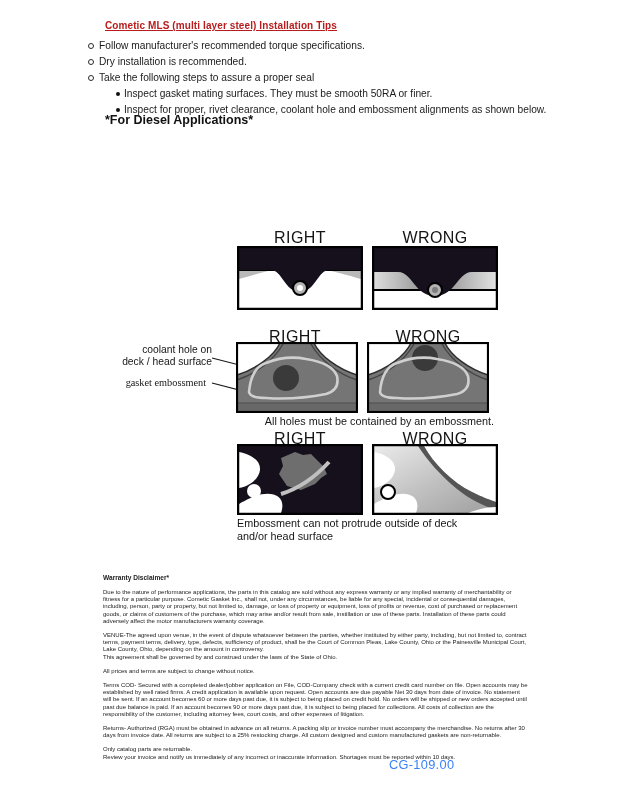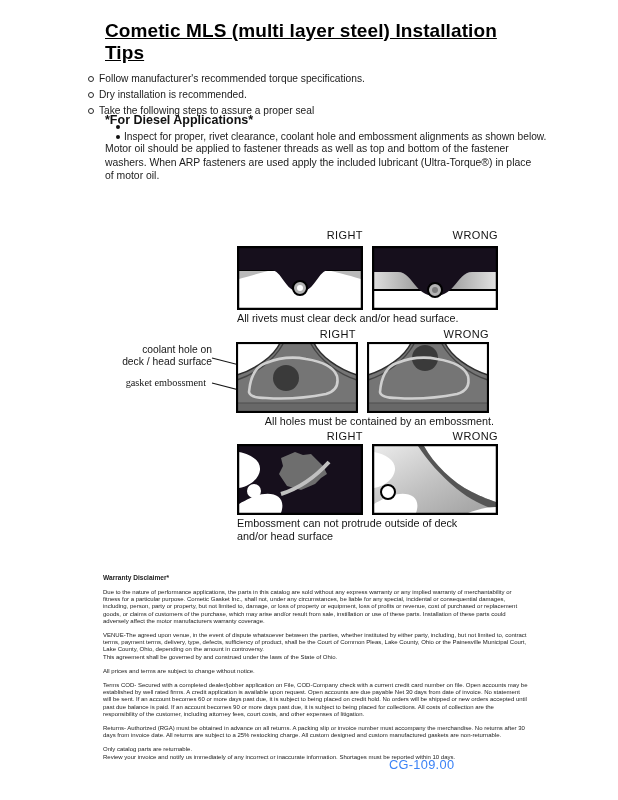--- a/index.html
+++ b/index.html
@@ -4,35 +4,35 @@
 <style>
   html,body { margin:0; padding:0; background:#ffffff; }
   .page {
     position:relative; width:618px; height:800px; background:#ffffff;
     font-family:"Liberation Sans","DejaVu Sans",sans-serif; color:#1c1c1c;
     overflow:hidden;
   }
   
   .tips { position:absolute; left:88px; top:20px; width:448px; }
   .title {
-    font-size:19px; font-weight:bold; color:#000000;
+    font-size:10px; font-weight:bold; color:#b91c1c;
     text-decoration:underline; margin:0 0 7px 17px; letter-spacing:.1px;
   }
   .bullet { display:flex; align-items:flex-start; font-size:10.2px; line-height:16px; white-space:nowrap; color:#1b1b1b; }
   .bullet.sub { margin-left:28px; }
   .o-dot { flex:0 0 auto; width:4px; height:4px; border:1px solid #2a2a2a; border-radius:50%; margin:5px 5px 0 0; }
   .f-dot { flex:0 0 auto; width:4px; height:4px; background:#111; border-radius:50%; margin:6px 4px 0 0; }
 
   
   .diesel { position:absolute; left:88px; top:113px; width:450px; }
   .subhead { font-size:12.5px; font-weight:bold; color:#111; margin:0 0 15px 17px; }
   .diesel p { font-size:10.4px; line-height:13.6px; margin:0 0 6px 17px; width:430px; color:#1b1b1b; }
 
   
-  .dg-header { position:absolute; width:126px; text-align:right; font-size:11px; color:#141414; letter-spacing:.4px; }
+  .dg-header { position:absolute; width:126px; text-align:center; font-size:16px; color:#141414; letter-spacing:.4px; }
   .panel { position:absolute; display:block; }
   .caption { position:absolute; font-size:10.8px; line-height:12.5px; color:#161616; }
   .lbl { position:absolute; font-size:10.3px; line-height:11.5px; color:#161616; text-align:right; width:117px; }
   .leaders { position:absolute; left:210px; top:352px; }
 
   
   .legal { position:absolute; left:103px; top:574px; width:426px; color:#222; }
   .legal h3 { font-size:6.6px; margin:0 0 8px 0; font-weight:bold; }
   .legal p { font-size:6px; line-height:7.2px; margin:0 0 7px 0; }
   .legal p.tight { margin-bottom:0; }
@@ -53,30 +53,30 @@
     <div class="bullet">
       <span class="o-dot"></span>
       <span>Dry installation is recommended.</span>
     </div>
     <div class="bullet">
       <span class="o-dot"></span>
       <span>Take the following steps to assure a proper seal</span>
     </div>
     <div class="bullet sub">
       <span class="f-dot"></span>
+      <span>Inspect gasket mating surfaces.  They must be smooth 50RA or finer.</span>
     </div>
     <div class="bullet sub">
       <span class="f-dot"></span>
       <span>Inspect for proper, rivet clearance, coolant hole and embossment alignments as shown below.</span>
     </div>
   </div>
 
   <div class="diesel">
     <h2 class="subhead">*For Diesel Applications*</h2>
-    <p>Motor oil should be applied to fastener threads as well as top and bottom of the fastener washers. When ARP fasteners are used apply the included lubricant (Ultra-Torque®) in place of motor oil.</p>
   </div>
 
   <div class="dg-header" style="left:237px; top:229px;">RIGHT</div>
   <div class="dg-header" style="left:372px; top:229px;">WRONG</div>
 
   <svg class="panel" style="left:237px; top:246px;" width="126" height="64" viewBox="0 0 126 64">
     <rect x="1" y="1" width="124" height="62" fill="#ffffff"></rect>
     <path d="M2,24 H36 C22,27 9,31 2,33 Z" fill="#b9b9b9"></path>
     <path d="M124,24 H90 C104,27 117,31 124,33 Z" fill="#b9b9b9"></path>
     <line x1="2" y1="24" x2="124" y2="24" stroke="#000" stroke-width="2"></line>
@@ -97,21 +97,20 @@
     </defs>
     <rect x="1" y="1" width="124" height="62" fill="#ffffff"></rect>
     <path d="M2,26 H26 C40,26 43,48 63,48 C83,48 86,26 100,26 H124 V44 H2 Z" fill="url(#g-r1w)"></path>
     <line x1="2" y1="44" x2="124" y2="44" stroke="#000" stroke-width="2"></line>
     <path d="M2,2 H124 V26 H100 C86,26 83,50 63,50 C43,50 40,26 26,26 H2 Z" fill="#160f1c"></path>
     <circle cx="63" cy="44" r="7" fill="#b3b3b3" stroke="#000" stroke-width="2"></circle>
     <circle cx="63" cy="44" r="3" fill="#7d7d7d"></circle>
     <rect x="1" y="1" width="124" height="62" fill="none" stroke="#000" stroke-width="2.5"></rect>
   </svg>
 
-  <div class="caption" style="left:237px; top:312px; width:300px;">All rivets must clear deck and/or head surface.</div>
 
   <div class="lbl" style="left:95px; top:344px;">
     <div>coolant hole on</div>
     <div>deck / head surface</div>
   </div>
   <div class="lbl" style="left:89px; top:377px;font-family:Liberation Serif, serif;">gasket embossment</div>
 
   <svg class="leaders" width="85" height="50" viewBox="0 0 85 50">
     <line x1="2" y1="6" x2="80" y2="26" stroke="#161616" stroke-width="1.1"></line>
     <line x1="2" y1="31" x2="52" y2="44" stroke="#161616" stroke-width="1.1"></line>

